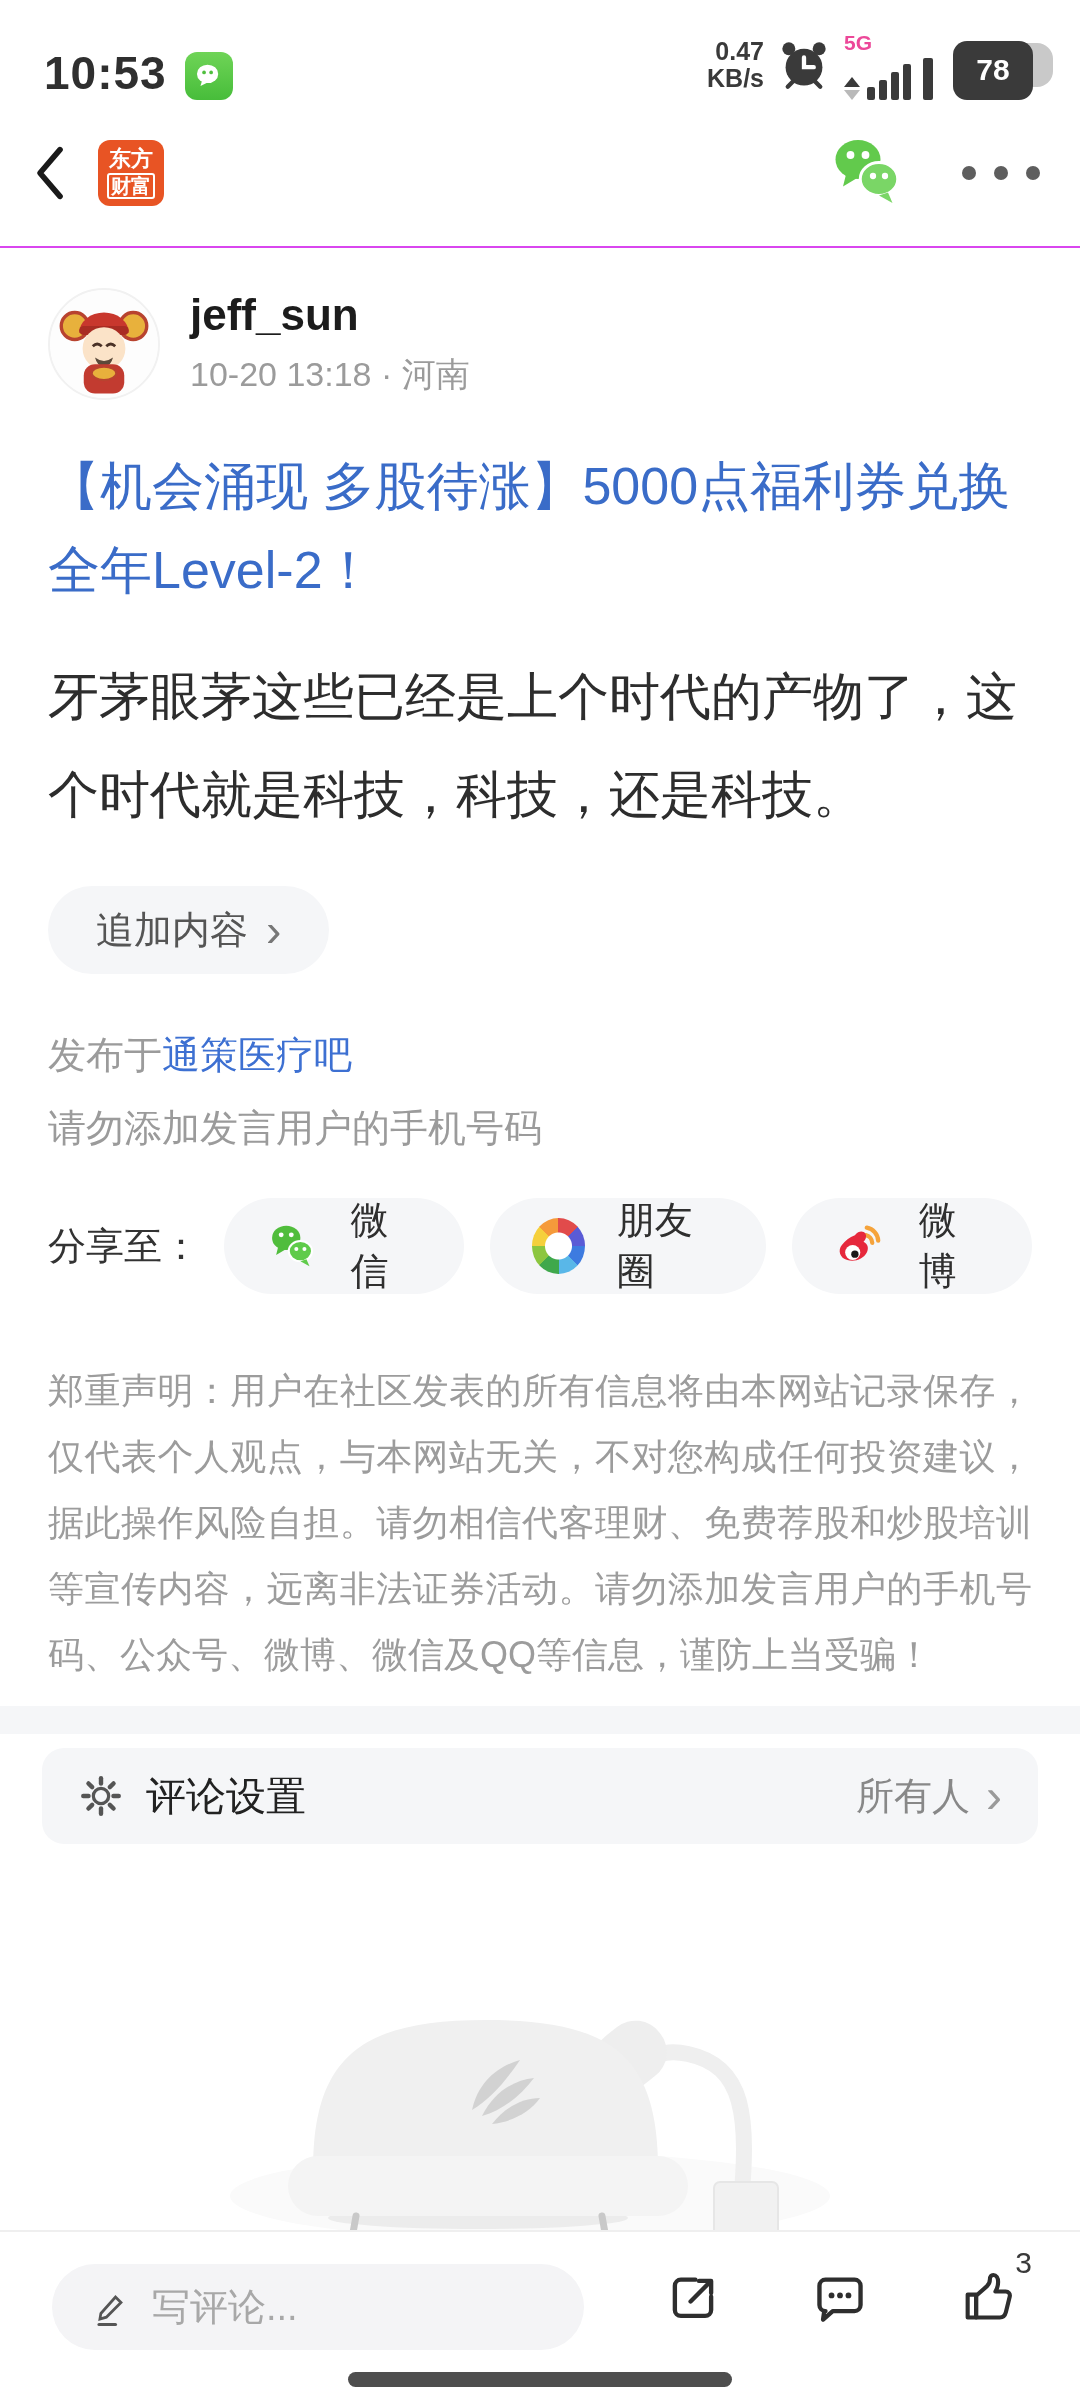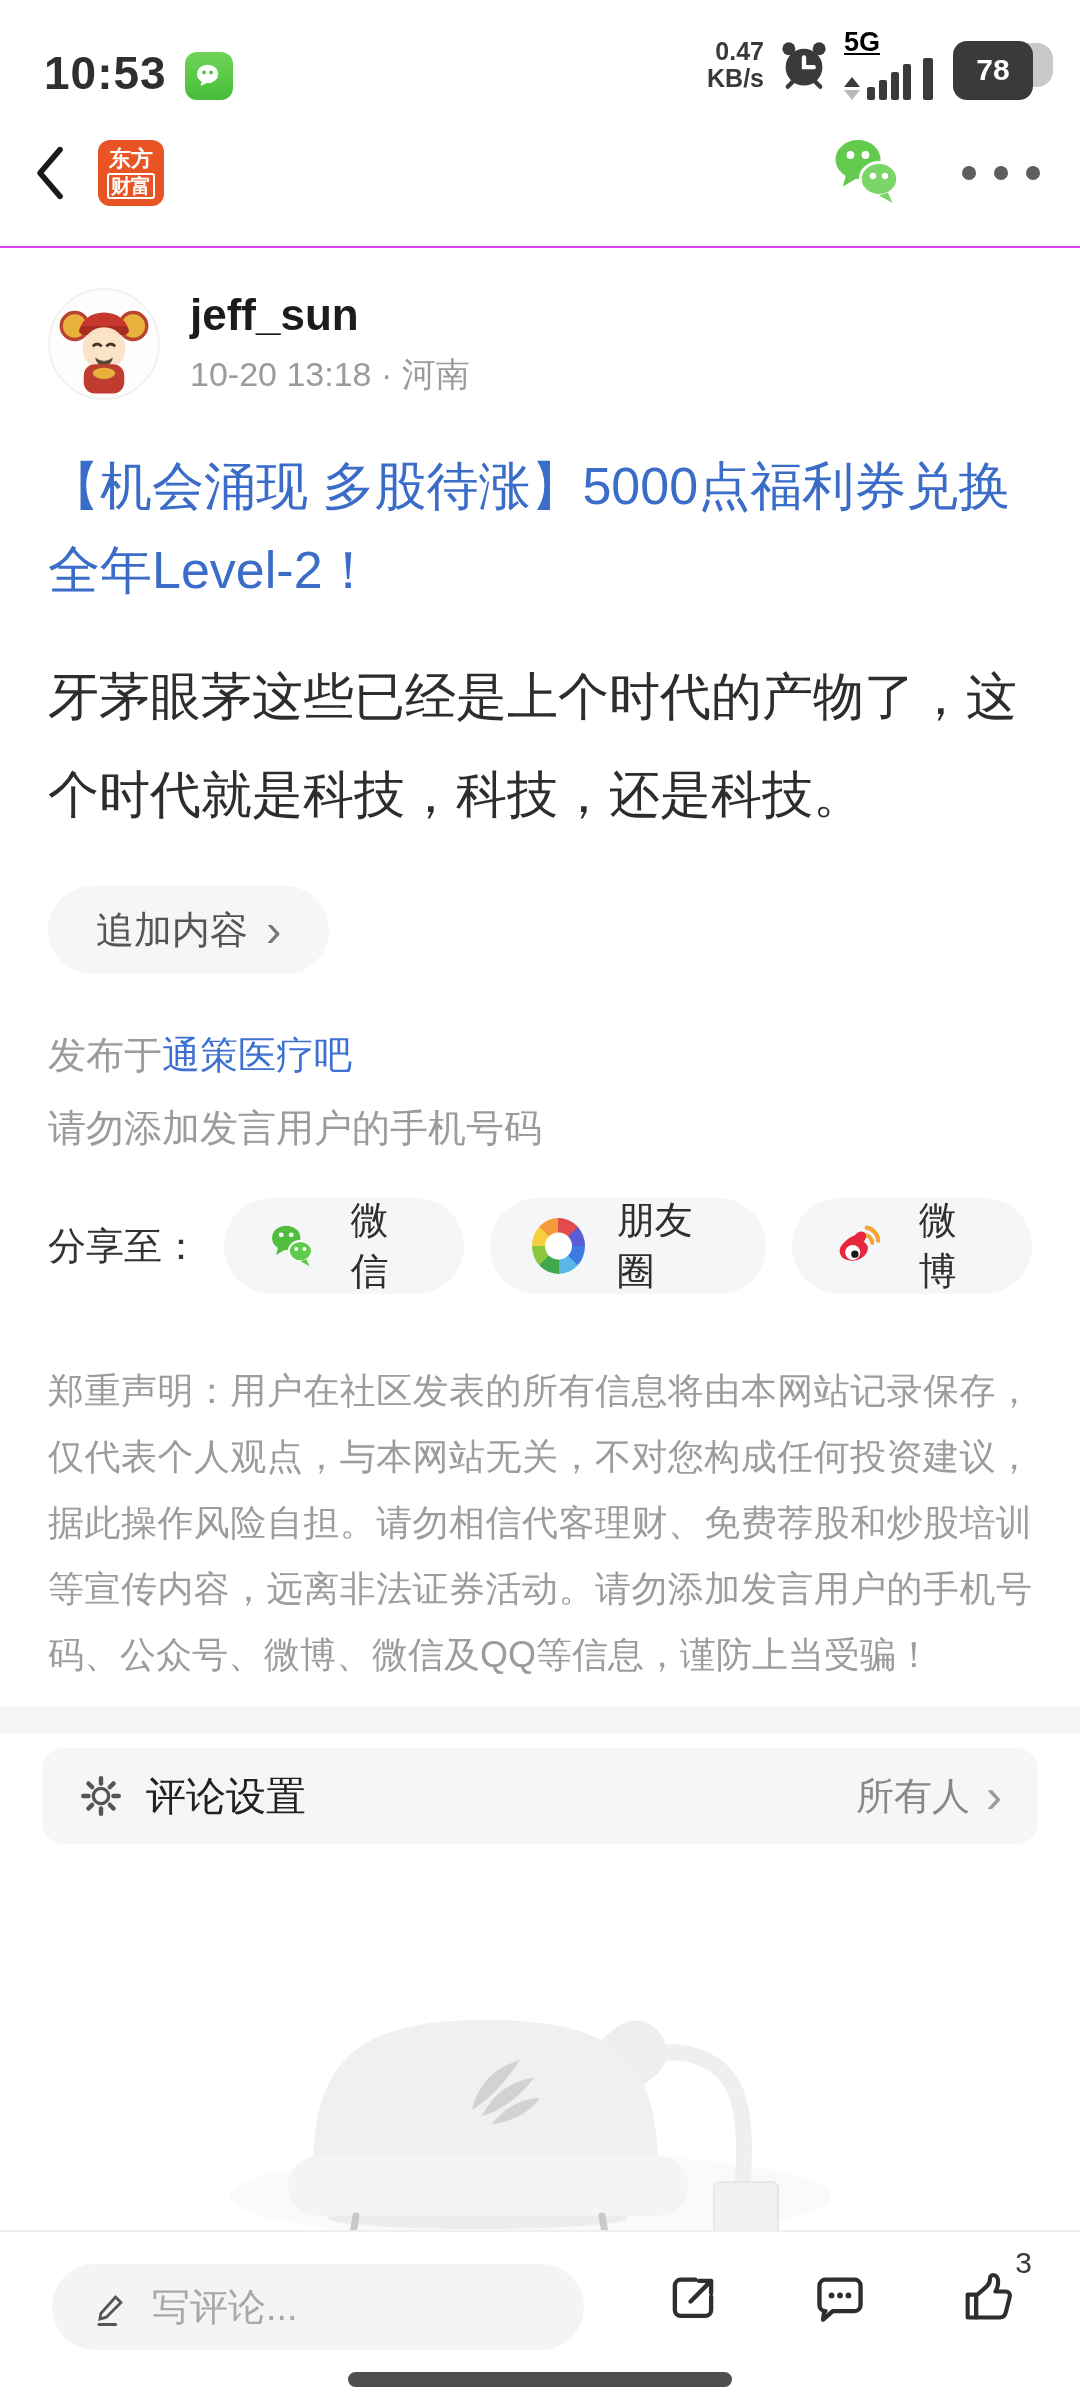--- a/index.html
+++ b/index.html
@@ -10,21 +10,21 @@
     color:#222;
   }
   
   .status-bar { height:100px; display:flex; align-items:flex-end; padding:14px 27px 0 44px; }
   .sb-time { font-size:46px; font-weight:700; color:#2f2f2f; letter-spacing:1px; }
   .sb-wechat-badge { width:48px; height:48px; border-radius:12px; background:linear-gradient(180deg,#6fd457,#47bd3a);
     margin-left:18px; display:flex; align-items:center; justify-content:center; }
   .sb-right { margin-left:auto; display:flex; align-items:center; gap:14px; }
   .sb-speed { text-align:right; font-size:25px; line-height:27px; font-weight:700; color:#3a3a3a; }
   .sb-net { display:flex; flex-direction:column; align-items:flex-start; }
-  .sb-net-type { font-size:27px; font-weight:700; color:#000000; line-height:27px;text-decoration:underline; }
+  .sb-net-type { font-size:21px; font-weight:700; color:#ec4899; line-height:27px; }
   .sb-bars { display:flex; align-items:flex-end; gap:4px; margin-top:2px; }
   .updown { display:flex; flex-direction:column; gap:3px; margin-right:3px; }
   .tri-up { width:0; height:0; border-left:8px solid transparent; border-right:8px solid transparent; border-bottom:10px solid #3a3a3a; }
   .tri-down { width:0; height:0; border-left:8px solid transparent; border-right:8px solid transparent; border-top:10px solid #b9b9b9; }
   .bar { width:8px; background:#3a3a3a; border-radius:2px; }
   .tallbar { width:10px; height:42px; background:#3a3a3a; border-radius:2px; margin-left:8px; }
   .battery { position:relative; width:100px; height:48px; margin-left:6px; }
   .battery-rest { position:absolute; right:0; top:2px; width:34px; height:44px; background:#c9c9c9; border-radius:8px 16px 16px 8px; }
   .battery-fill { position:absolute; left:0; top:0; width:80px; height:59px; background:#3a3a3a; border-radius:14px;
     display:flex; align-items:center; justify-content:center; color:#fff; font-size:30px; font-weight:700; }

